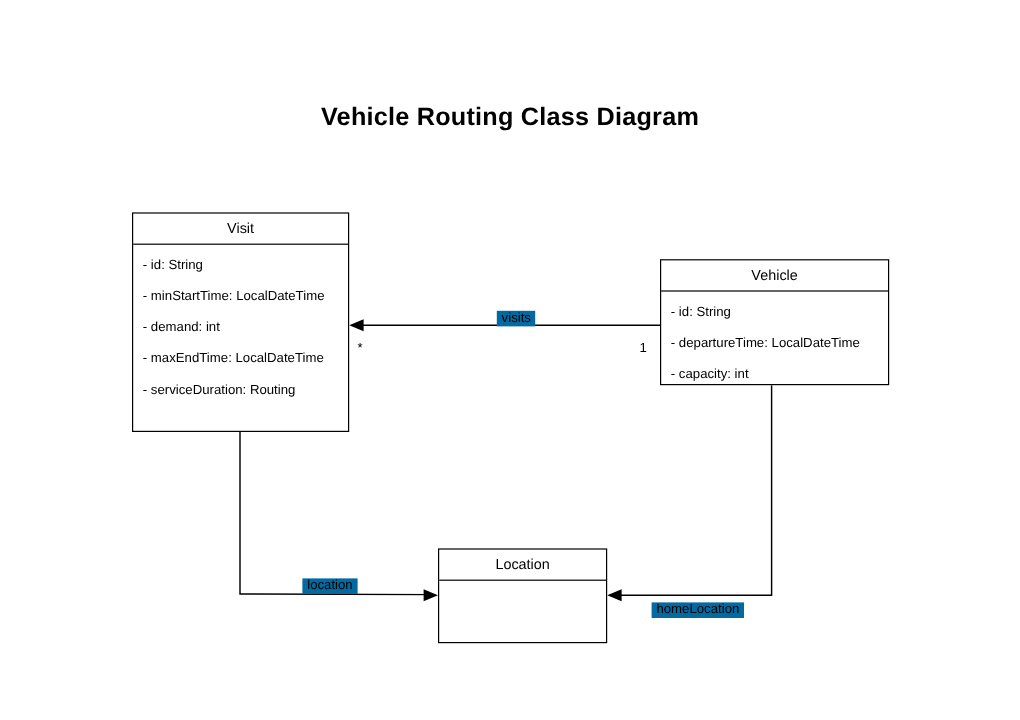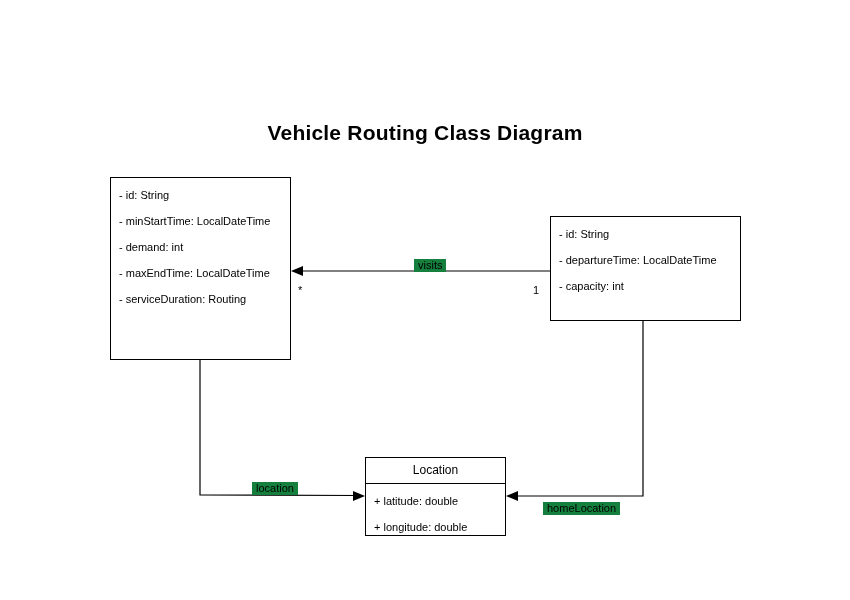--- a/index.html
+++ b/index.html
@@ -30,21 +30,20 @@
   .diagram-title {
     position: absolute;
     left: 0;
     top: 86px;
     width: 850px;
     text-align: center;
     font-size: 21px;
     font-weight: bold;
     letter-spacing: 0.2px;
     color: #000000;
-    margin-top: 35px;
   }
 
   
   #edge-layer {
     position: absolute;
     left: 0;
     top: 0;
     width: 850px;
     height: 600px;
     pointer-events: none;
@@ -57,21 +56,21 @@
   #edge-layer .arrow-head {
     fill: #000000;
     stroke: none;
   }
 
   
   .edge-label {
     position: absolute;
     font-size: 11px;
     color: #000000;
-    background: #15803d;
+    background: #0369a1;
     padding: 0 4px;
     white-space: nowrap;
     line-height: 13px;
   }
   .multiplicity-label {
     position: absolute;
     font-size: 11px;
     color: #000000;
     background: transparent;
     white-space: nowrap;
@@ -142,38 +141,36 @@
 
   <div class="multiplicity-label" style="left:298px; top:284px;">*</div>
 
   <div class="multiplicity-label" style="left:533px; top:284px;">1</div>
 
   <div class="edge-label" style="left:252px; top:482px;">location</div>
 
   <div class="edge-label" style="left:543px; top:482px;margin-top:20px;">homeLocation</div>
 
   <div class="uml-class" id="class-visit">
+    <div class="uml-class-name">Visit</div>
     <div class="uml-attr-list">
       <div class="uml-attr">- id: String</div>
       <div class="uml-attr">- minStartTime: LocalDateTime</div>
       <div class="uml-attr">- demand: int</div>
       <div class="uml-attr">- maxEndTime: LocalDateTime</div>
       <div class="uml-attr">- serviceDuration: Routing</div>
     </div>
   </div>
 
   <div class="uml-class" id="class-vehicle">
+    <div class="uml-class-name">Vehicle</div>
     <div class="uml-attr-list">
       <div class="uml-attr">- id: String</div>
       <div class="uml-attr">- departureTime: LocalDateTime</div>
       <div class="uml-attr">- capacity: int</div>
     </div>
   </div>
 
   <div class="uml-class" id="class-location">
     <div class="uml-class-name">Location</div>
-    <div class="uml-attr-list">
-      <div class="uml-attr">+ latitude: double</div>
-      <div class="uml-attr">+ longitude: double</div>
-    </div>
   </div>
 
 </div>
 
 </body></html>

